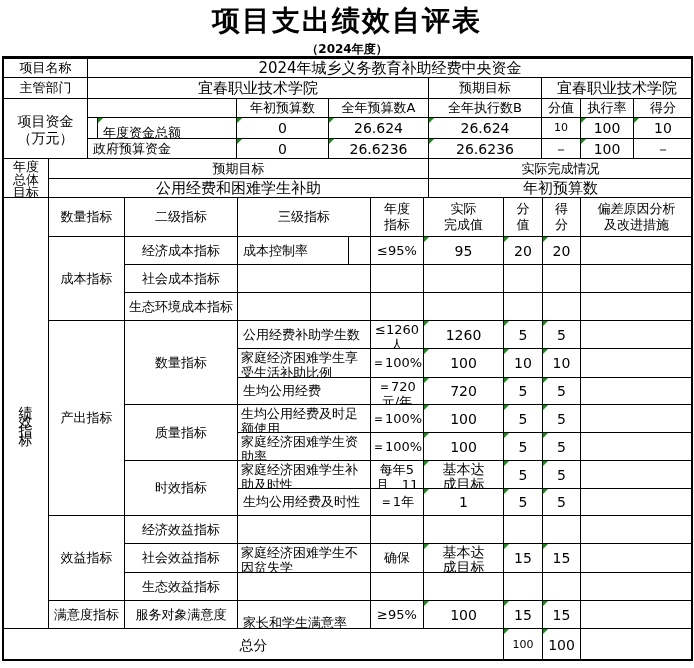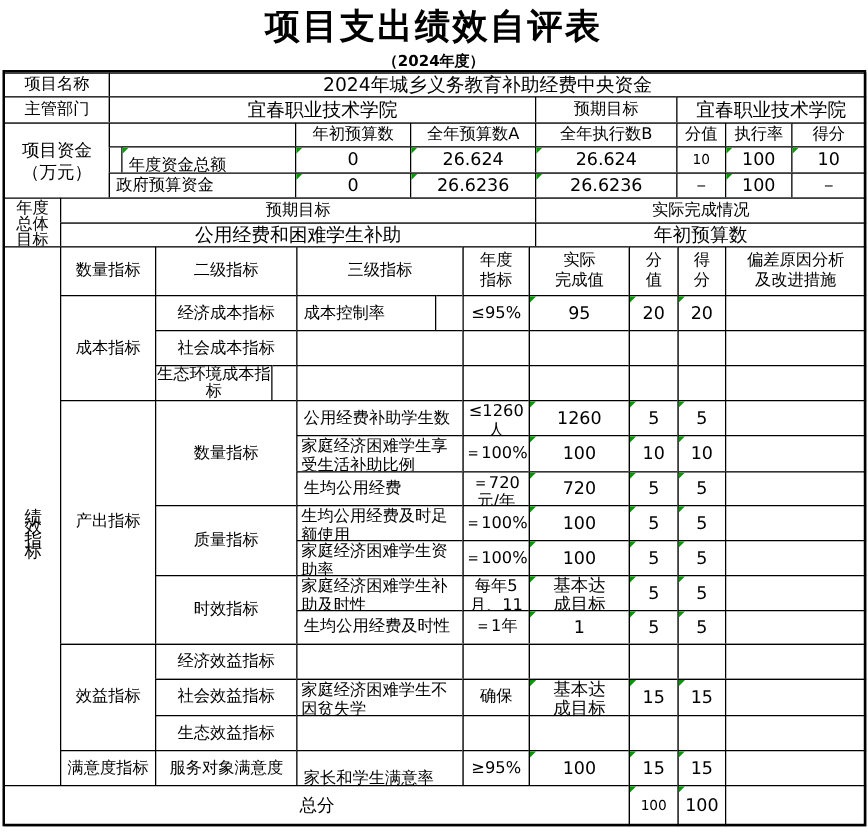--- a/index.html
+++ b/index.html
@@ -82,21 +82,21 @@
 <div class="c pre" style="left:580px;top:197px;width:113px;height:40px;line-height:16px">偏差原因分析
 及改进措施</div>
 
 <div class="c" style="left:48px;top:236px;width:77px;height:85px">成本指标</div>
 <div class="c" style="left:48px;top:320px;width:77px;height:196px">产出指标</div>
 <div class="c" style="left:48px;top:515px;width:77px;height:86px">效益指标</div>
 <div class="c" style="left:48px;top:600px;width:77px;height:29px">满意度指标</div>
 
 <div class="c" style="left:124px;top:236px;width:114px;height:29px">经济成本指标</div>
 <div class="c" style="left:124px;top:264px;width:114px;height:29px">社会成本指标</div>
-<div class="c" style="left:124px;top:292px;width:94px;height:29px">生态环境成本指标</div>
+<div class="c" style="left:124px;top:292px;width:114px;height:29px">生态环境成本指标</div>
 <div class="c" style="left:124px;top:320px;width:114px;height:85px">数量指标</div>
 <div class="c" style="left:124px;top:404px;width:114px;height:57px">质量指标</div>
 <div class="c" style="left:124px;top:460px;width:114px;height:56px">时效指标</div>
 <div class="c" style="left:124px;top:515px;width:114px;height:29px">经济效益指标</div>
 <div class="c" style="left:124px;top:543px;width:114px;height:30px">社会效益指标</div>
 <div class="c" style="left:124px;top:572px;width:114px;height:29px">生态效益指标</div>
 <div class="c" style="left:124px;top:600px;width:114px;height:29px">服务对象满意度</div>
 
 <div class="c lt" style="left:237px;top:236px;width:112px;height:29px">成本控制率</div>
 <div class="c" style="left:370px;top:236px;width:54px;height:29px">≤95%</div>

